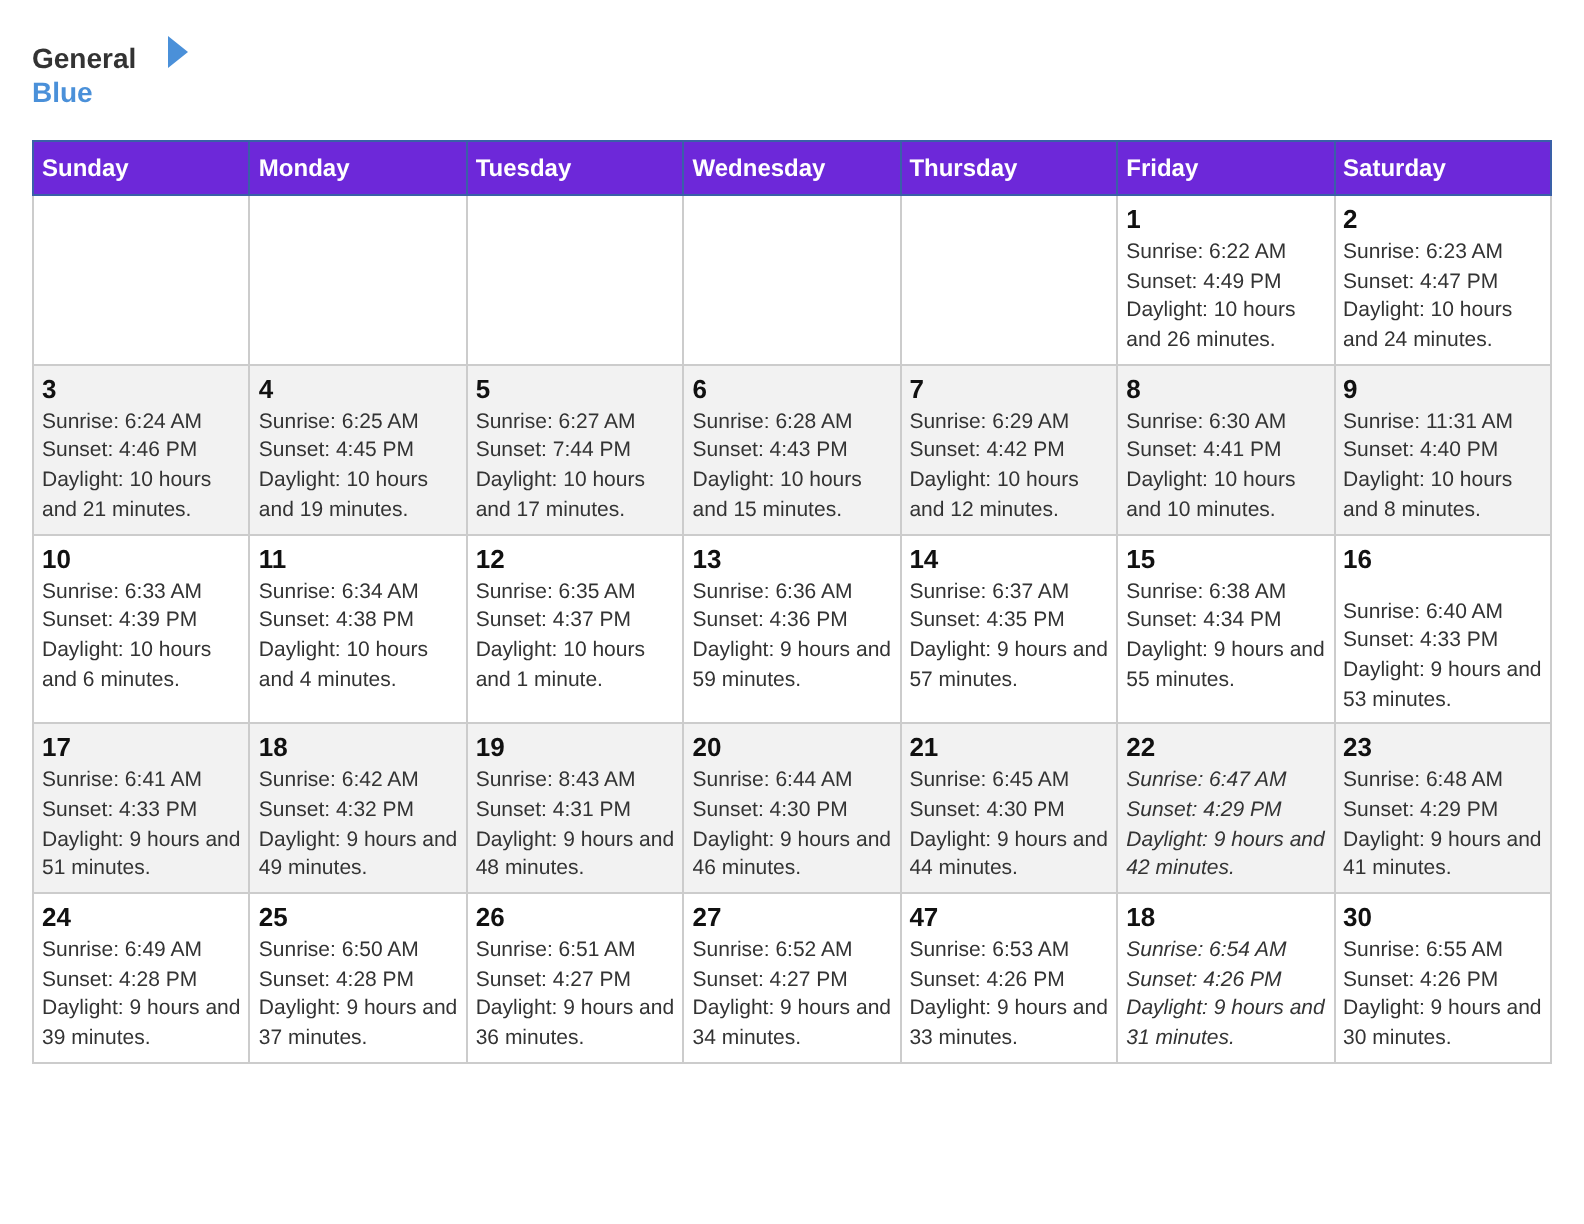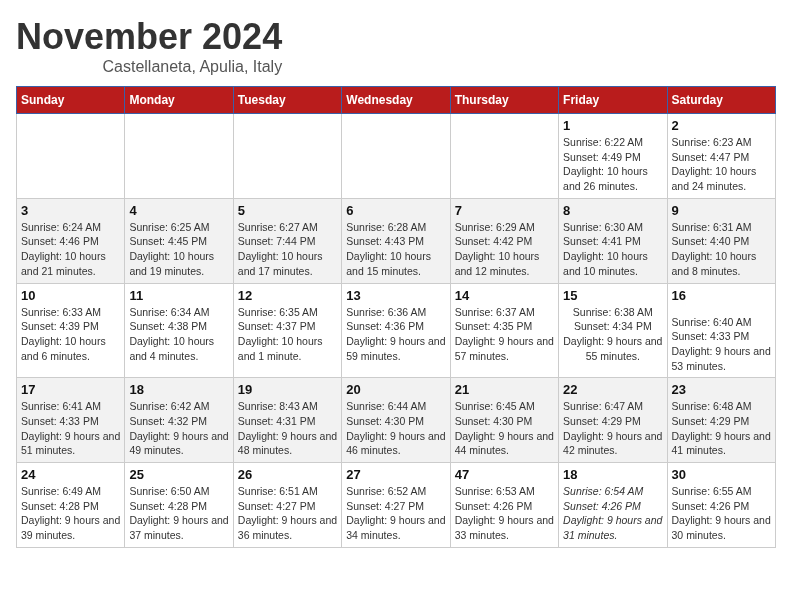--- a/index.html
+++ b/index.html
@@ -23,21 +23,21 @@
     }
     .title-block { text-align: right; }
     .month-title { font-size: 36px; font-weight: bold; color: #333; }
     .location { font-size: 16px; color: #555; }
     table {
       width: 100%;
       border-collapse: collapse;
       font-size: 11px;
     }
     thead tr th {
-      background: #b91c1c;
+      background: #6d28d9;
       color: #fff;
       padding: 6px 4px;
       text-align: left;
       font-size: 12px;
       border: 1px solid #3a60a8;
     }
     tbody tr td {
       border: 1px solid #ccc;
       vertical-align: top;
       padding: 4px;
@@ -58,24 +58,27 @@
       color: #333;
       line-height: 1.4;
       font-size: 10.5px;
     }
     .empty-cell { background: #fff !important; }
   </style>
 </head>
 <body>
 
 <div class="header">
-  <div class="title-block">
-    <div class="month-title">November 2024</div>
-    <div class="location">Castellaneta, Apulia, Italy</div>
-  </div>
+  <div class="logo">
+  <svg width="80" height="44" viewBox="0 0 80 44">
+    <text x="0" y="18" font-size="14" font-weight="bold" font-family="Arial" fill="#333">General</text>
+    <text x="0" y="35" font-size="14" font-weight="bold" font-family="Arial" fill="#4a90d9">Blue</text>
+    <polygon points="68,2 78,10 68,18" fill="#4a90d9"></polygon>
+  </svg>
+</div>
 </div>
 
 <table>
   <thead>
     <tr>
     <th>Sunday</th>
         <th>Monday</th>
         <th>Tuesday</th>
         <th>Wednesday</th>
         <th>Thursday</th>
@@ -135,21 +138,21 @@
 Daylight: 10 hours and 12 minutes.</div>
         </td>
         <td>
           <div class="day-num">8</div>
           <div class="day-info" style="white-space: pre-line;">Sunrise: 6:30 AM
 Sunset: 4:41 PM
 Daylight: 10 hours and 10 minutes.</div>
         </td>
         <td>
           <div class="day-num">9</div>
-          <div class="day-info" style="white-space: pre-line;">Sunrise: 6:31 AM
+          <div class="day-info" style="white-space: pre-line;">Sunrise: 11:31 AM
 Sunset: 4:40 PM
 Daylight: 10 hours and 8 minutes.</div>
         </td>
       </tr>
       <tr>
         <td>
           <div class="day-num">10</div>
           <div class="day-info" style="white-space: pre-line;">Sunrise: 6:33 AM
 Sunset: 4:39 PM
 Daylight: 10 hours and 6 minutes.</div>
@@ -173,21 +176,21 @@
 Daylight: 9 hours and 59 minutes.</div>
         </td>
         <td>
           <div class="day-num">14</div>
           <div class="day-info" style="white-space: pre-line;">Sunrise: 6:37 AM
 Sunset: 4:35 PM
 Daylight: 9 hours and 57 minutes.</div>
         </td>
         <td>
           <div class="day-num">15</div>
-          <div class="day-info" style="white-space: pre-line; text-align: center;">Sunrise: 6:38 AM
+          <div class="day-info" style="white-space: pre-line;">Sunrise: 6:38 AM
 Sunset: 4:34 PM
 Daylight: 9 hours and 55 minutes.</div>
         </td>
         <td>
           <div class="day-num">16</div>
           <div class="day-info" style="white-space: pre-line; margin-top: 12px;">Sunrise: 6:40 AM
 Sunset: 4:33 PM
 Daylight: 9 hours and 53 minutes.</div>
         </td>
       </tr>
@@ -217,21 +220,21 @@
 Daylight: 9 hours and 46 minutes.</div>
         </td>
         <td>
           <div class="day-num">21</div>
           <div class="day-info" style="white-space: pre-line;">Sunrise: 6:45 AM
 Sunset: 4:30 PM
 Daylight: 9 hours and 44 minutes.</div>
         </td>
         <td>
           <div class="day-num">22</div>
-          <div class="day-info" style="white-space: pre-line;">Sunrise: 6:47 AM
+          <div class="day-info" style="white-space: pre-line; font-style: italic;">Sunrise: 6:47 AM
 Sunset: 4:29 PM
 Daylight: 9 hours and 42 minutes.</div>
         </td>
         <td>
           <div class="day-num">23</div>
           <div class="day-info" style="white-space: pre-line;">Sunrise: 6:48 AM
 Sunset: 4:29 PM
 Daylight: 9 hours and 41 minutes.</div>
         </td>
       </tr>

